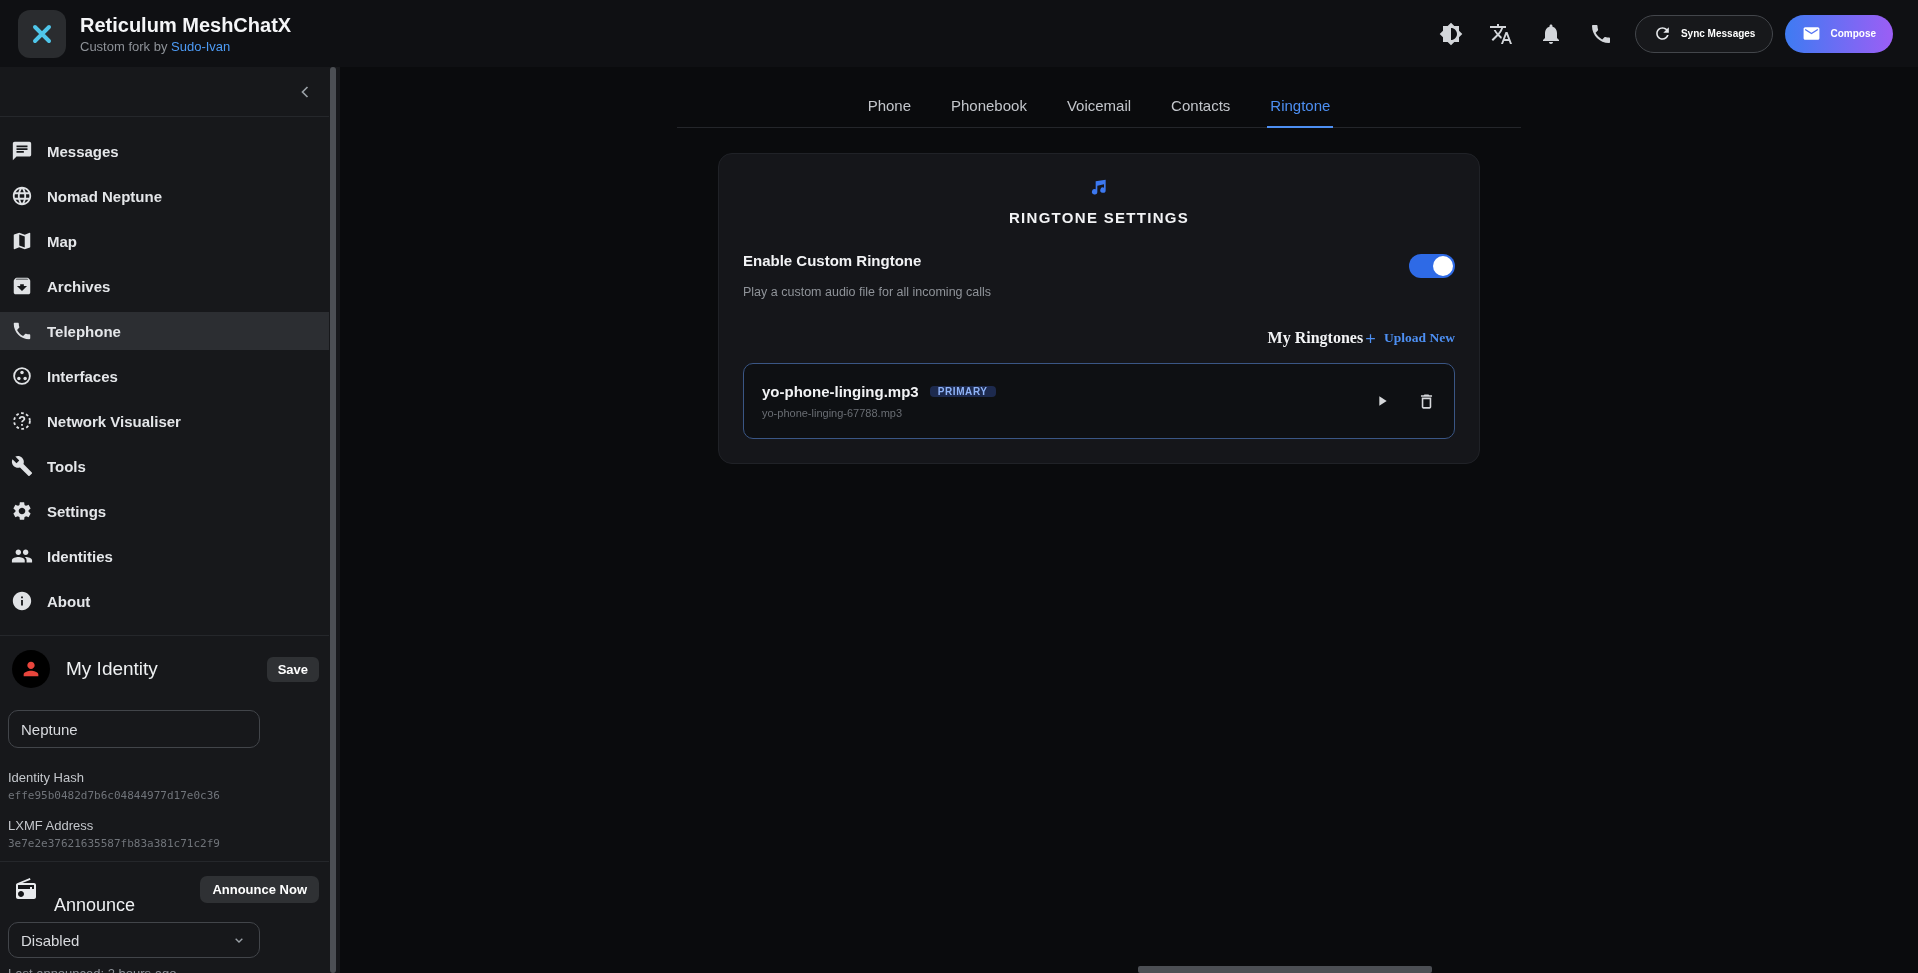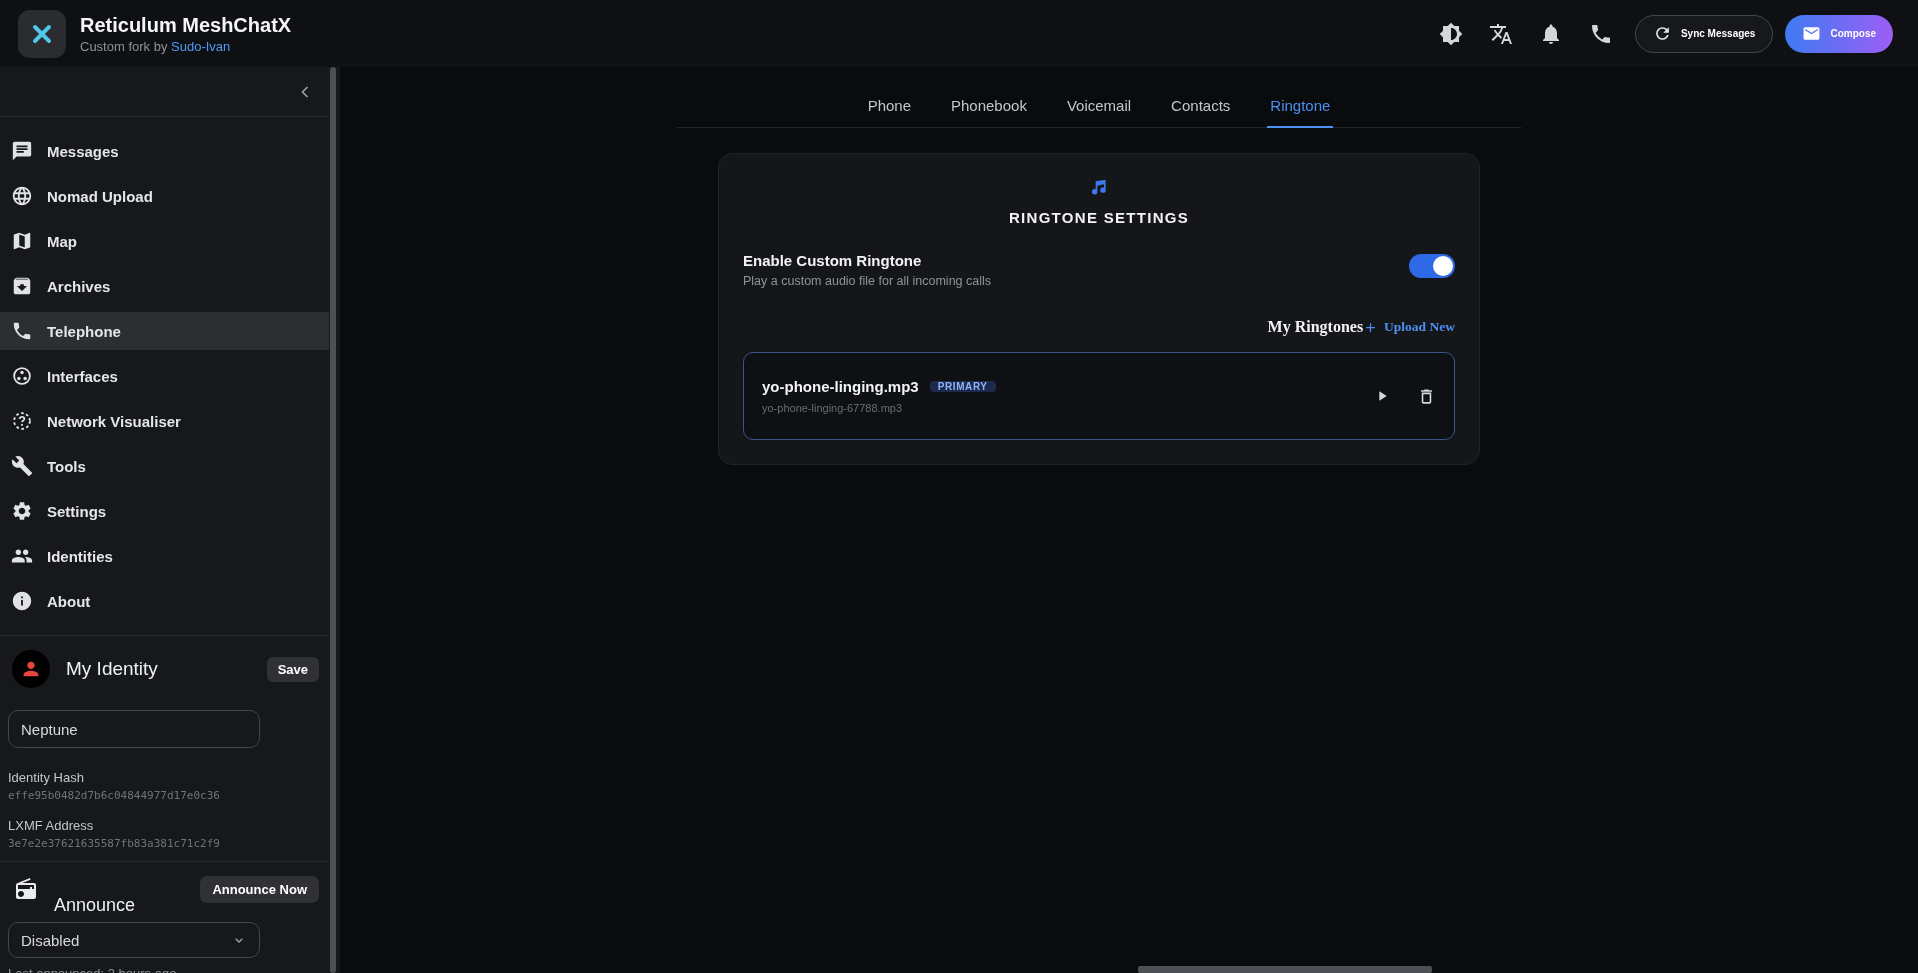--- a/index.html
+++ b/index.html
@@ -121,37 +121,37 @@
   .card {
     width:762px; margin:25px auto 0; background:#15161a;
     border:1px solid #202227; border-radius:14px; padding:24px 24px 24px;
   }
   .card-head { display:flex; align-items:center; gap:11px;flex-direction:column; }
   .card-head svg { width:20px; height:20px; fill:#3c78f0; }
   .card-title { font-size:15px; font-weight:700; letter-spacing:1.3px; color:#f2f3f5; }
 
   .enable-row { display:flex; align-items:flex-start; justify-content:space-between; margin-top:26px; }
   .enable-title { font-size:15px; font-weight:700; color:#f2f3f5; }
-  .enable-desc { font-size:12.5px; color:#8f9399; margin-top:5px; }
+  .enable-desc { font-size:12.5px; color:#8f9399; margin-top:16px; }
   .toggle {
     width:46px; height:24px; border-radius:12px; background:#2e6ae6;
     position:relative; cursor:pointer; flex:0 0 auto; margin-top:2px;
   }
   .toggle .knob {
     position:absolute; top:2px; right:2px; width:20px; height:20px;
     border-radius:50%; background:#fff;
   }
 
   .ringtones-head { display:flex; align-items:center; justify-content:flex-end; margin-top:30px;font-family:Liberation Serif, serif; }
   .ringtones-title { font-size:16px; font-weight:700; color:#f2f3f5; }
   .upload-link { display:flex; align-items:center; gap:6px; color:#4d8ff2; font-size:13.5px; font-weight:700; cursor:pointer; }
   .upload-link svg { width:15px; height:15px; fill:#4d8ff2; }
 
   .ringtone-item {
-    margin-top:16px; height:88px; border:1px solid #3a5685; border-radius:10px;
+    margin-top:16px; height:76px; border:1px solid #3a5685; border-radius:10px;
     background:#0e1013; display:flex; align-items:center; padding:0 18px;
   }
   .ringtone-info { }
   .ringtone-name-row { display:flex; align-items:center; gap:11px; }
   .ringtone-name { font-size:15px; font-weight:700; color:#f2f3f5; }
   .badge {
     background:#1d2a4e; color:#8fb3f7; font-size:10px; font-weight:700;
     letter-spacing:0.6px; padding:0 8px; border-radius:4px;
   }
   .ringtone-file { font-size:11px; color:#696d73; margin-top:7px; }
@@ -238,21 +238,21 @@
           </svg>
         </span>
       <span class="nav-label">Messages</span>
     </div>
     <div class="nav-item">
       <span>
           <svg viewBox="0 0 24 24">
             <path d="M11.99 2C6.47 2 2 6.48 2 12s4.47 10 9.99 10C17.52 22 22 17.52 22 12S17.52 2 11.99 2zm6.93 6h-2.95c-.32-1.25-.78-2.45-1.38-3.56 1.84.63 3.37 1.91 4.33 3.56zM12 4.04c.83 1.2 1.48 2.53 1.91 3.96h-3.82c.43-1.43 1.08-2.76 1.91-3.96zM4.26 14C4.1 13.36 4 12.69 4 12s.1-1.36.26-2h3.38c-.08.66-.14 1.32-.14 2 0 .68.06 1.34.14 2H4.26zm.82 2h2.95c.32 1.25.78 2.45 1.38 3.56-1.84-.63-3.37-1.9-4.33-3.56zm2.95-8H5.08c.96-1.66 2.49-2.93 4.33-3.56C8.81 5.55 8.35 6.75 8.03 8zM12 19.96c-.83-1.2-1.48-2.53-1.91-3.96h3.82c-.43 1.43-1.08 2.76-1.91 3.96zM14.34 14H9.66c-.09-.66-.16-1.32-.16-2 0-.68.07-1.35.16-2h4.68c.09.65.16 1.32.16 2 0 .68-.07 1.34-.16 2zm.25 5.56c.6-1.11 1.06-2.31 1.38-3.56h2.95c-.96 1.65-2.49 2.93-4.33 3.56zM16.36 14c.08-.66.14-1.32.14-2 0-.68-.06-1.34-.14-2h3.38c.16.64.26 1.31.26 2s-.1 1.36-.26 2h-3.38z"></path>
           </svg>
         </span>
-      <span class="nav-label">Nomad Upload</span>
+      <span class="nav-label">Nomad Neptune</span>
     </div>
     <div class="nav-item">
       <span>
           <svg viewBox="0 0 24 24">
             <path d="M20.5 3l-.16.03L15 5.1 9 3 3.36 4.9c-.21.07-.36.25-.36.48V20.5c0 .28.22.5.5.5l.16-.03L9 18.9l6 2.1 5.64-1.9c.21-.07.36-.25.36-.48V3.5c0-.28-.22-.5-.5-.5zM15 19l-6-2.11V5l6 2.11V19z"></path>
           </svg>
         </span>
       <span class="nav-label">Map</span>
     </div>
     <div class="nav-item">

